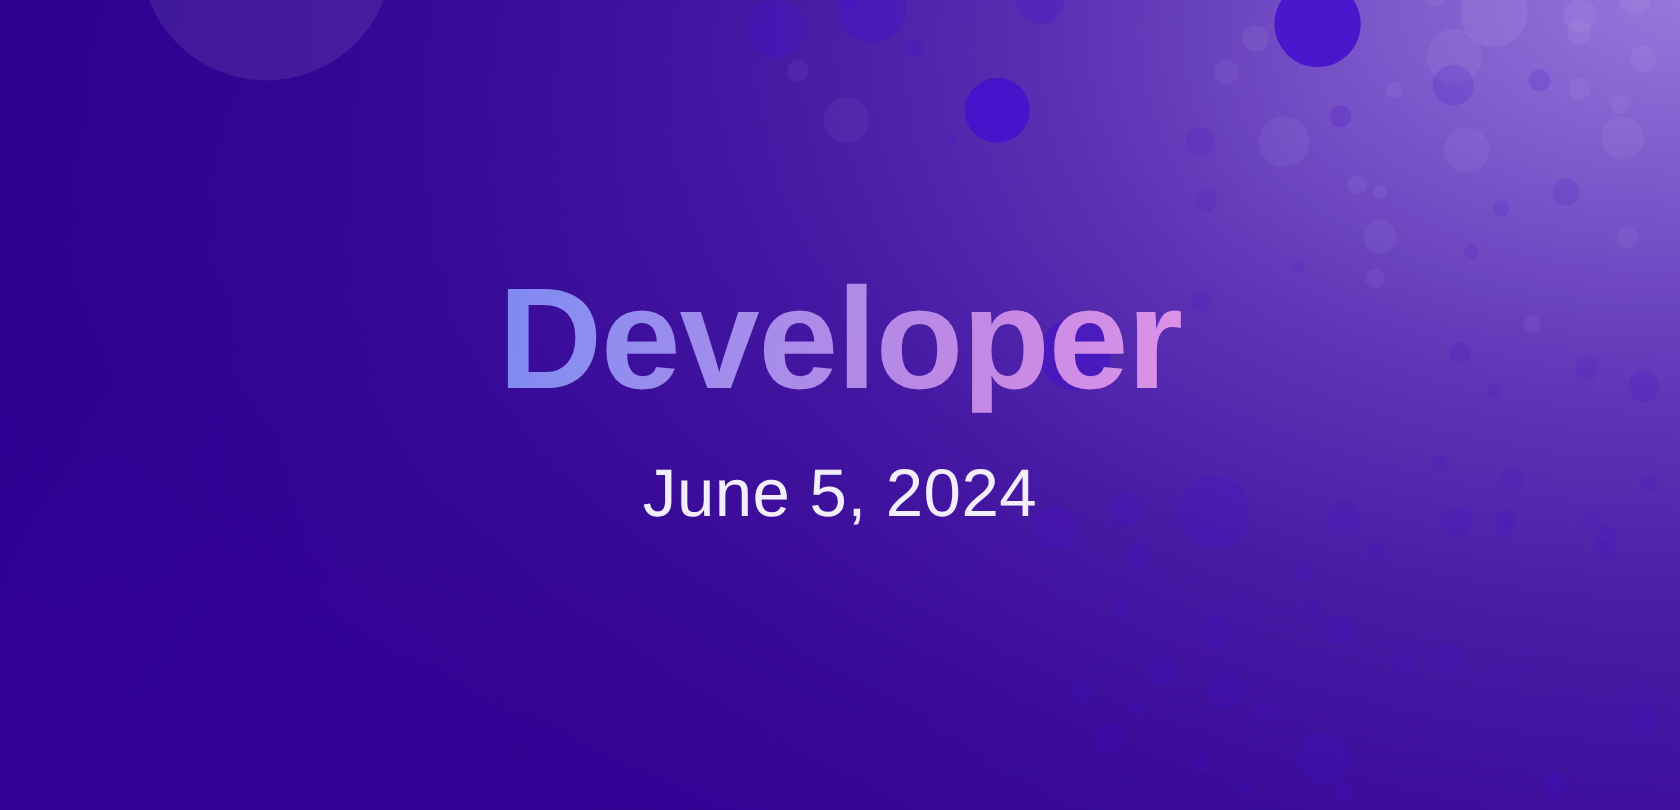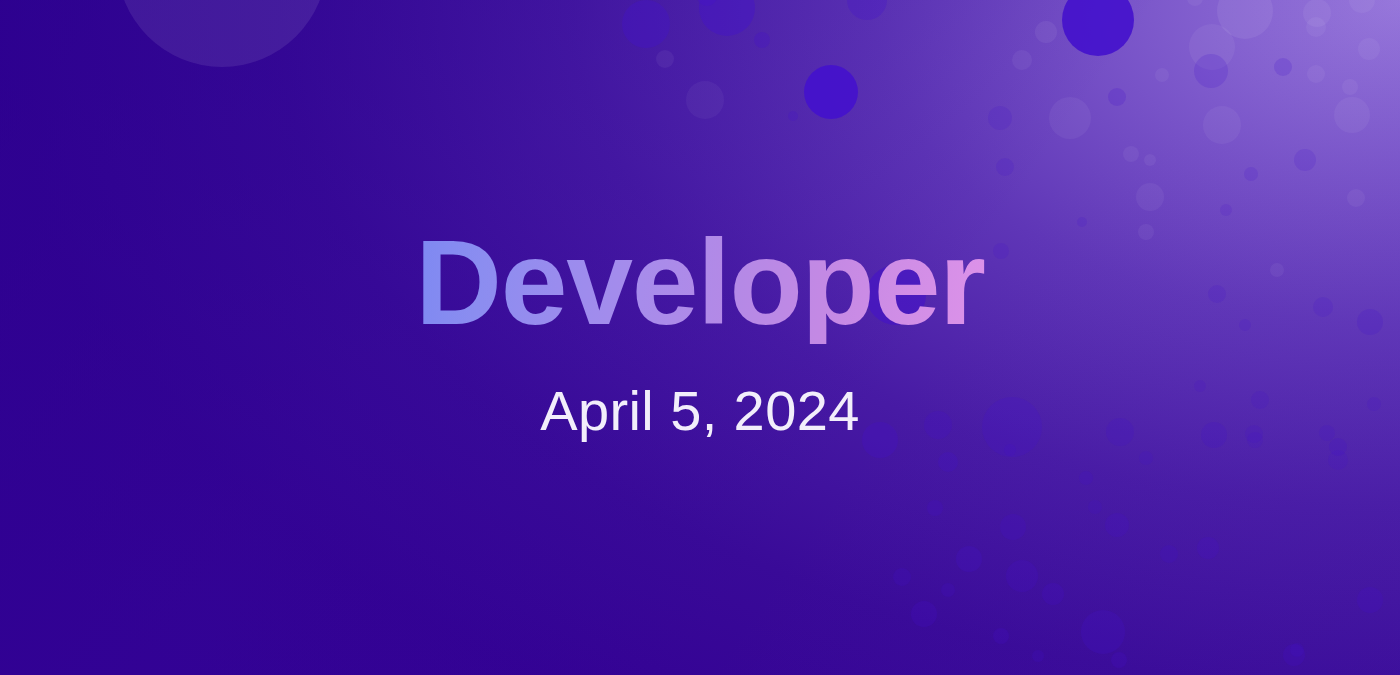--- a/index.html
+++ b/index.html
@@ -195,16 +195,16 @@
       <div class="blob" style="left: 924px; top: 411px; width: 28px; height: 28px; background: rgb(68, 17, 204); opacity: 0.2;"></div>
       <div class="blob" style="left: 893px; top: 568px; width: 18px; height: 18px; background: rgb(68, 17, 204); opacity: 0.18;"></div>
       <div class="blob" style="left: 911px; top: 601px; width: 26px; height: 26px; background: rgb(68, 17, 204); opacity: 0.2;"></div>
       <div class="blob" style="left: 1006px; top: 560px; width: 32px; height: 32px; background: rgb(68, 17, 204); opacity: 0.2;"></div>
     </div>
 
   <div class="content">
     <h1 class="headline">
       <span class="line line-1">Developer</span>
     </h1>
-    <div class="subtitle">April 5, 2024</div>
+    <div class="subtitle">June 5, 2024</div>
   </div>
 
 </div>
 
 </body></html>

